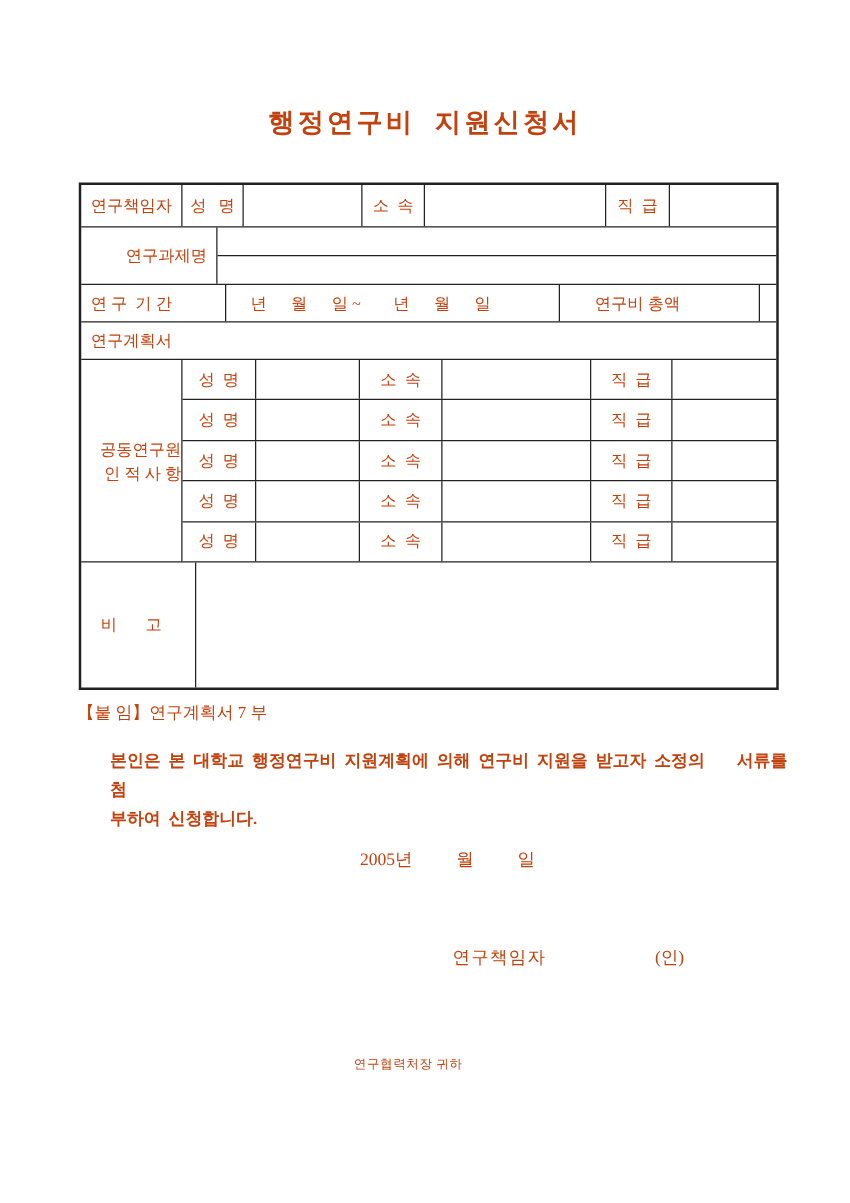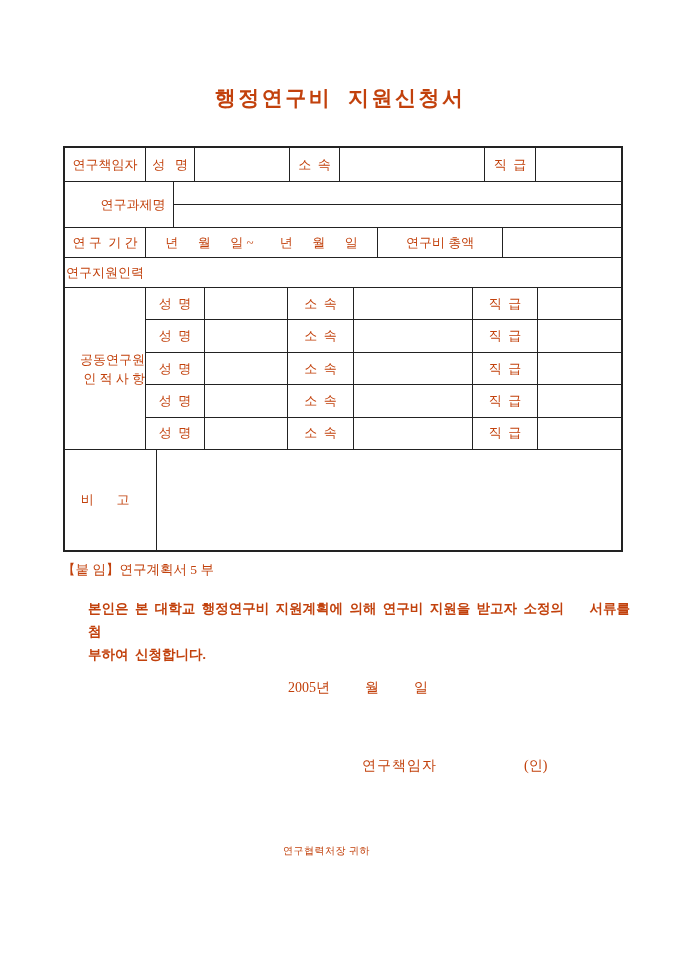--- a/index.html
+++ b/index.html
@@ -15,21 +15,21 @@
   }
   
   .ftable { position:absolute; left:63px; top:146px; width:560px; border:2px solid #222; background:#fff; }
   .trow { display:flex; width:100%; }
   .trow + .trow { border-top:1px solid #222; }
   .cell {
     display:flex; align-items:center; justify-content:center;
     white-space:pre; font-size:13px; overflow:hidden;
   }
   .cell + .cell, .bl { border-left:1px solid #222; }
-  .h33 { height:33px; } .h46 { height:46px;padding-left:28px; } .h30 { height:30px; }
+  .h33 { height:33px; } .h46 { height:46px;padding-left:28px; } .h30 { height:30px;gap:35px; }
   .h162 { height:162px; } .h101 { height:101px;gap:11px; }
   .w80 { width:80px; flex:none; } .w49 { width:49px; flex:none; }
   .w95 { width:95px; flex:none; } .w50 { width:50px; flex:none; }
   .w145 { width:145px; flex:none; } .w51 { width:51px; flex:none; }
   .w58 { width:58px; flex:none; } .w83 { width:83px; flex:none; }
   .w66 { width:66px; flex:none; } .w119 { width:119px; flex:none; }
   .w65 { width:65px; flex:none; }
   .grow { flex:1 1 auto; }
   .pcol { flex:1 1 auto; display:flex; flex-direction:column; border-left:1px solid #222; }
   .pcol .sub { flex:1 1 auto; display:flex; align-items:center; }
@@ -79,21 +79,21 @@
     </div>
 
     <div class="trow h30">
       <div class="cell w80">연 구  기 간</div>
       <div class="cell" style="width:232px; flex:none;">년      월      일 ~        년      월      일</div>
       <div class="cell" style="width:125px; flex:none;">연구비 총액</div>
       <div class="cell grow"></div>
     </div>
 
     <div class="trow h30">
-      <div class="cell w80">연구지원인력</div>
+      <div class="cell w80">연구계획서</div>
     </div>
 
     <div class="trow h162">
       <div class="cell w80 lab2">
         <span>공동연구원</span>
         <span>인 적 사 항</span>
       </div>
       <div class="cocol">
 
         <div class="corow">
@@ -144,21 +144,21 @@
       </div>
     </div>
 
     <div class="trow h101">
       <div class="cell w80">비       고</div>
       <div class="cell grow"></div>
     </div>
 
   </div>
 
-  <div class="attachment">【붙 임】연구계획서 5 부</div>
+  <div class="attachment">【붙 임】연구계획서 7 부</div>
 
   <div class="declaration">본인은 본 대학교 행정연구비 지원계획에 의해 연구비 지원을 받고자 소정의    서류를 첨
 부하여 신청합니다.</div>
 
   <div class="dateline">2005년          월          일</div>
 
   <div class="sigline">
     <span class="signer">연구책임자</span>
     <span class="seal">(인)</span>
   </div>

